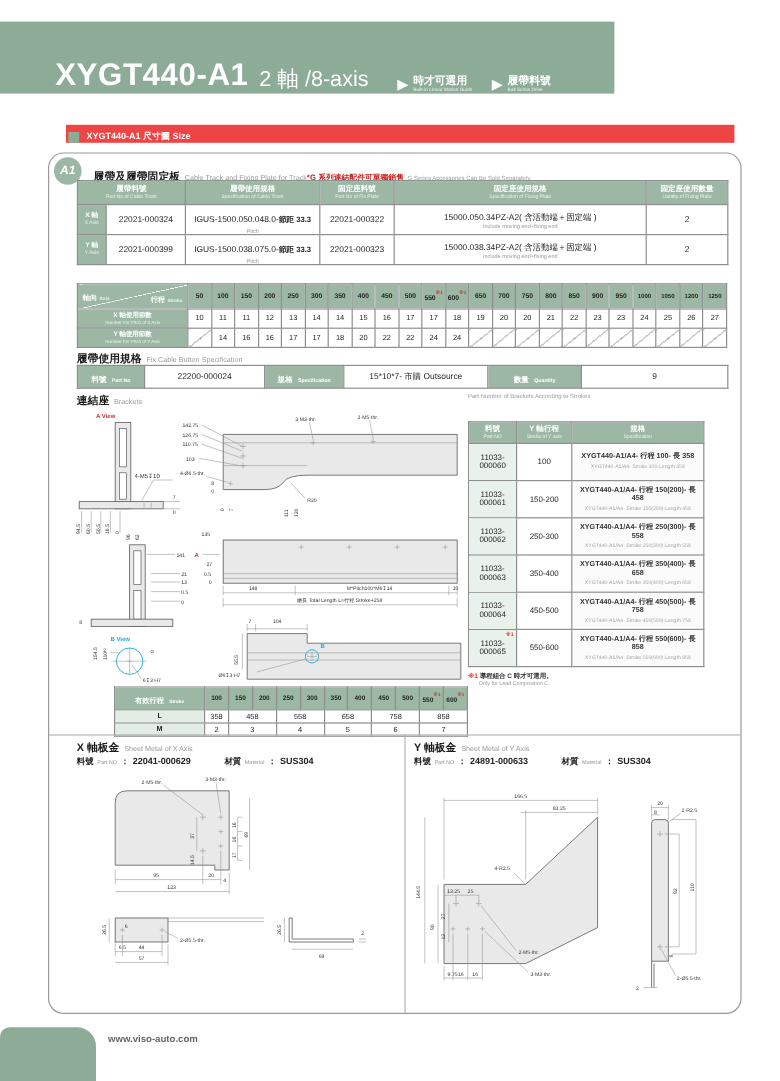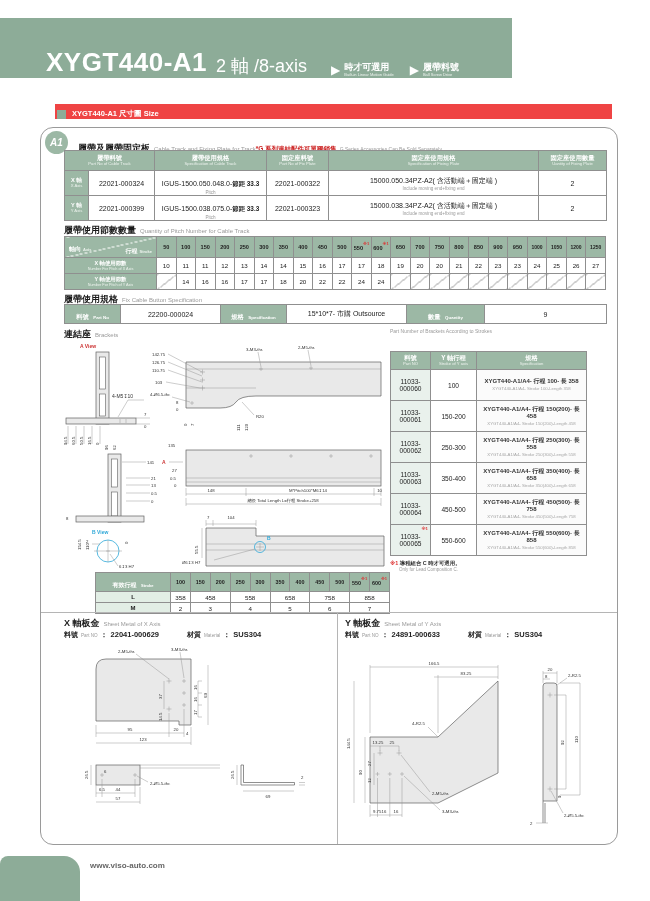--- a/index.html
+++ b/index.html
@@ -189,24 +189,20 @@
       <td class="cm">22021-000323</td>
       <td>
             <div class="cm">15000.038.34PZ-A2( 含活動端＋固定端 )</div>
             <div class="cs">Include moving end+fixing end</div>
           </td>
       <td class="cm">2</td>
     </tr>
   </tbody>
     </table>
 
-  <div class="abs sec-h" style="left:64px;top:224px">
-    <span class="t-zh">履帶使用節數數量</span>
-    <span class="t-en">Quantity of Pitch Number for Cable Track</span>
-  </div>
 
   <table class="tbl abs" style="left:64px;top:236px;width:542px">
     <colgroup>
         <col style="width:92px">
         <col span="23">
       </colgroup>
     <tbody>
         <tr style="height:21px">
       <th class="corner">
         <span class="c-tr"><b>行程</b><i>Stroke</i></span>

